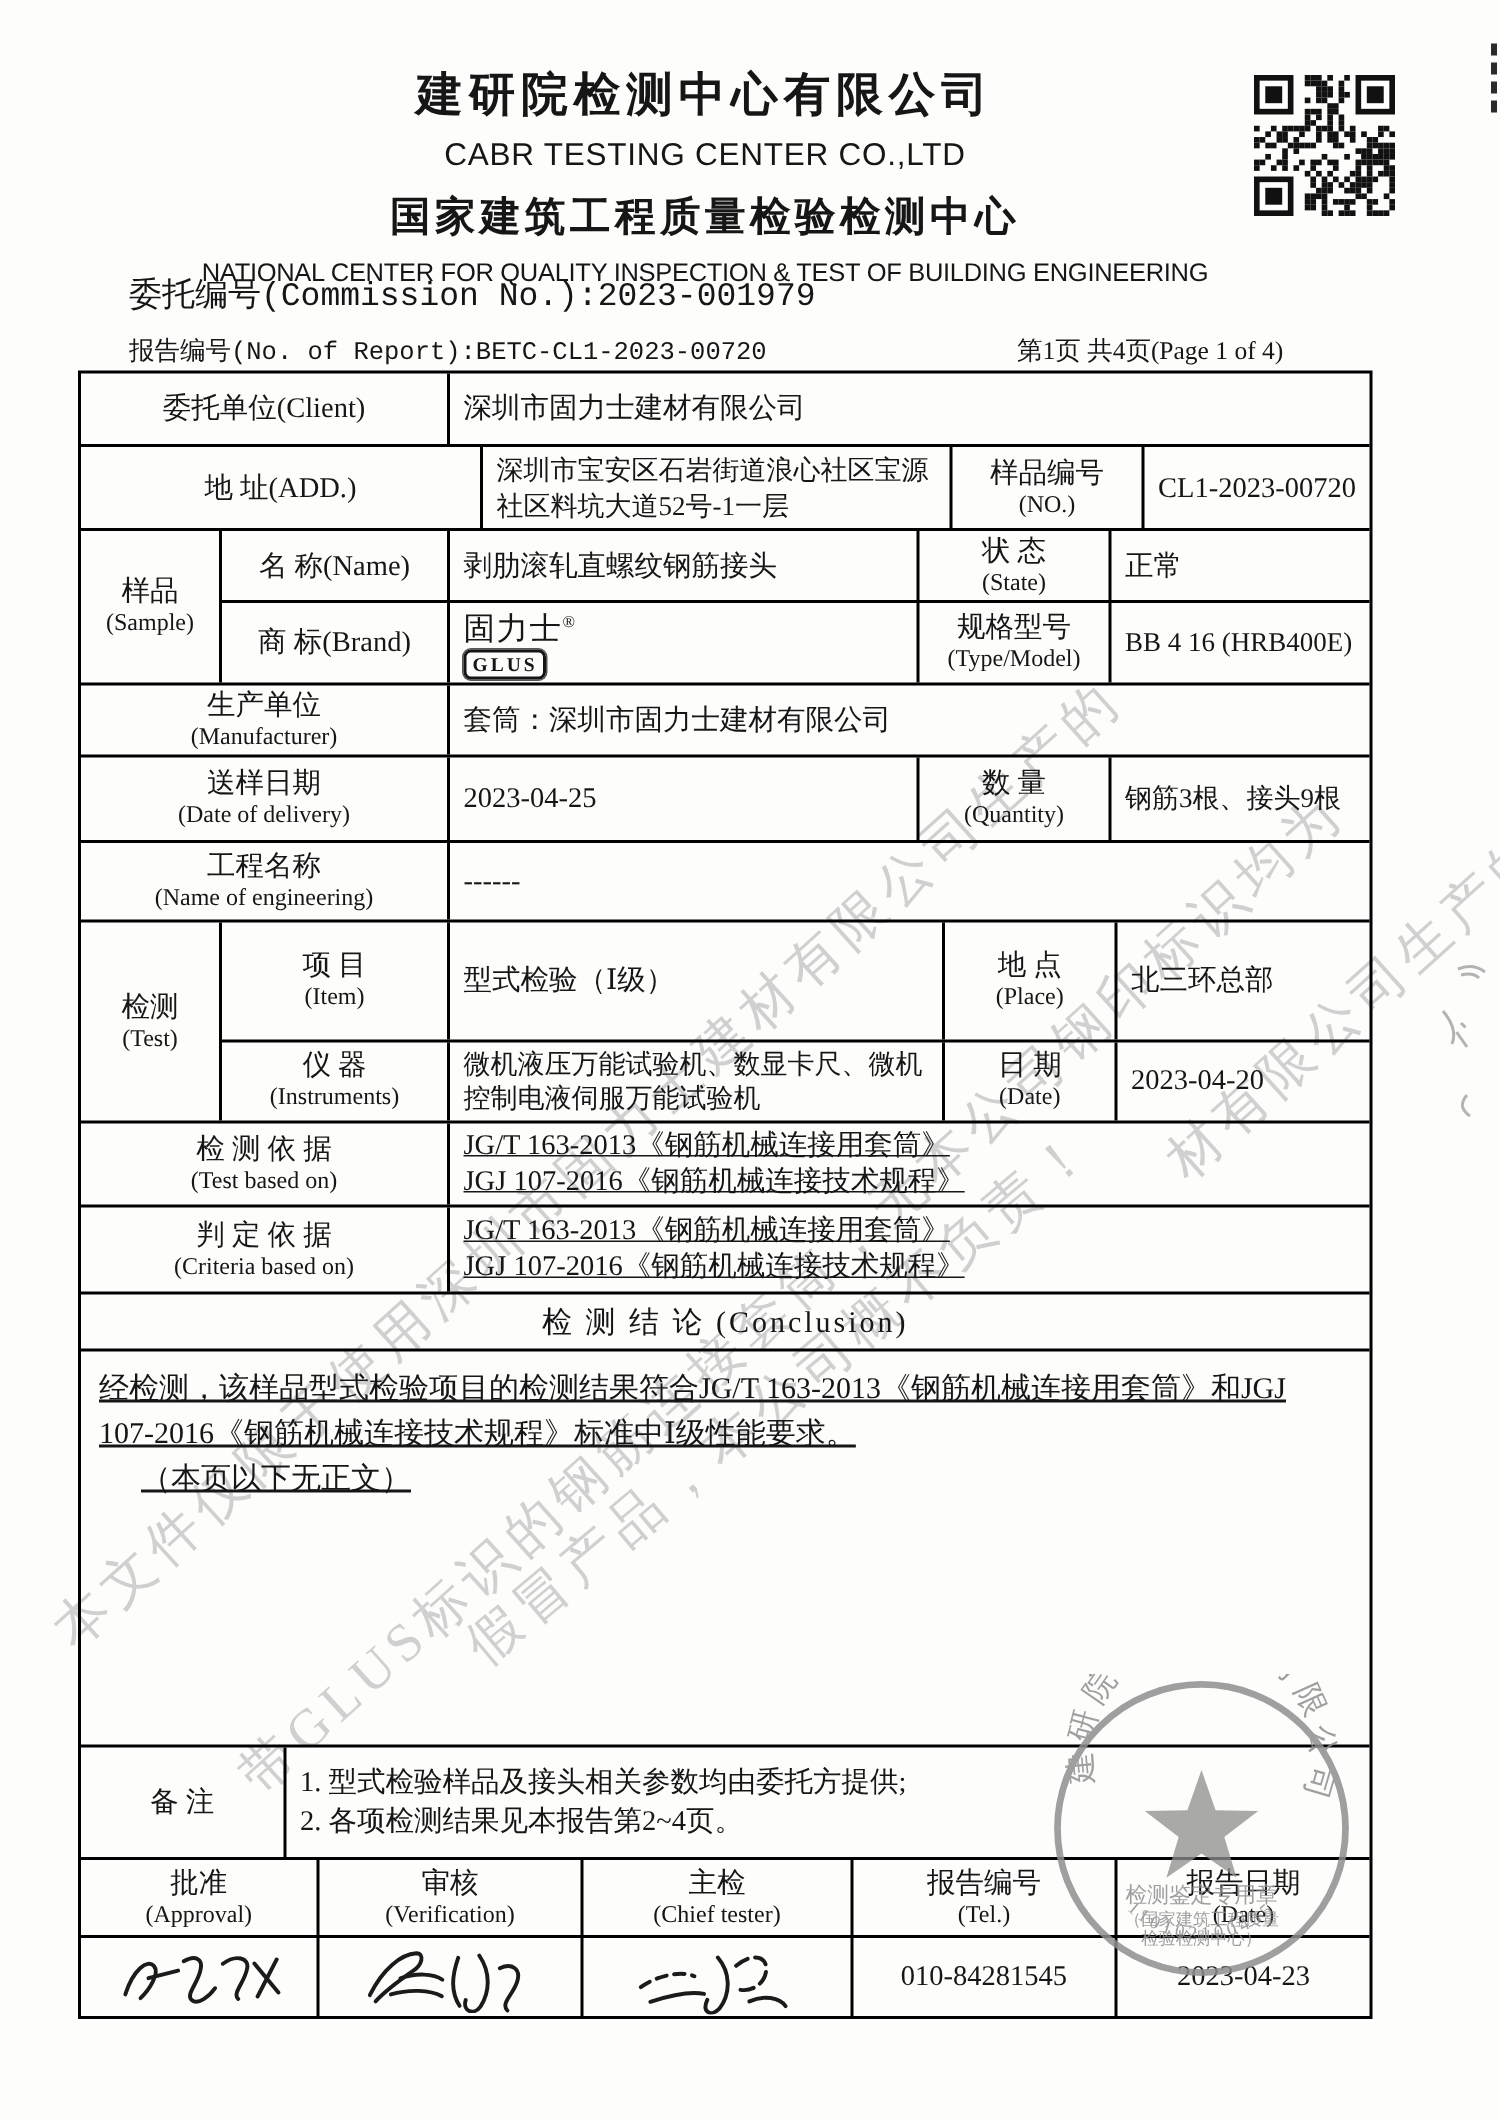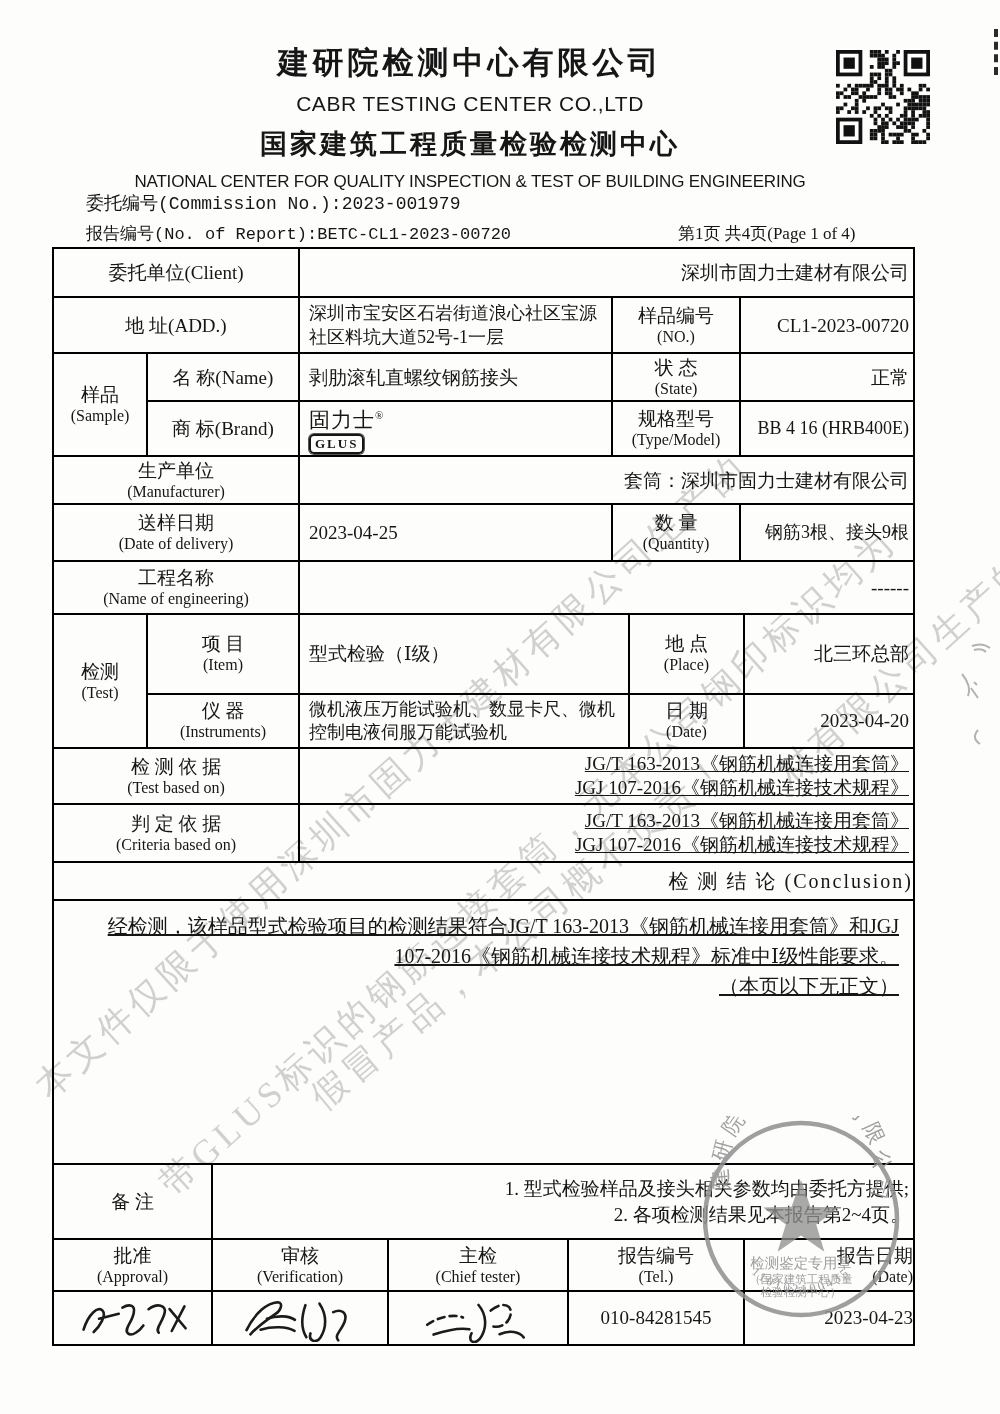--- a/index.html
+++ b/index.html
@@ -5,31 +5,31 @@
   html,body{margin:0;padding:0;background:#e8e8e8;}
   .page{position:relative;width:1000px;height:1414px;margin:0 auto;background:#fdfdfc;
         font-family:"Liberation Serif","DejaVu Serif",serif;color:#161616;overflow:hidden;}
   
   .hline{position:absolute;left:0;width:940px;text-align:center;}
   .title-cn{top:42px;font-size:31px;font-weight:bold;letter-spacing:4px;}
   .title-en{top:92px;font-size:21px;font-family:"Liberation Sans","DejaVu Sans",sans-serif;letter-spacing:.5px;}
   .sub-cn{top:126px;font-size:27px;font-weight:bold;letter-spacing:3px;}
   .sub-en{top:172px;font-size:17px;font-family:"Liberation Sans","DejaVu Sans",sans-serif;letter-spacing:-0.2px;}
   .mono{font-family:"Liberation Mono","DejaVu Sans Mono",monospace;}
-  .commission{position:absolute;left:86px;top:191px;font-size:18px;}
+  .commission{position:absolute;left:86px;top:181px;font-size:22px;}
   .reportno{position:absolute;left:86px;top:222px;font-size:17px;}
   .pageinfo{position:absolute;left:678px;top:222px;font-size:17px;}
   .qr{position:absolute;left:836px;top:50px;width:94px;height:94px;}
   
   .tbl{position:absolute;left:52px;top:247px;width:863px;border:2px solid #000;box-sizing:border-box;z-index:1;}
   .trow{display:flex;border-bottom:2px solid #000;box-sizing:border-box;}
   .trow.lastrow{border-bottom:none;}
   .c{border-right:2px solid #000;box-sizing:border-box;display:flex;flex-direction:column;
      justify-content:center;align-items:center;text-align:center;}
-  .c.lastc{border-right:none;flex:1;align-items:flex-end;}
+  .c.lastc{border-right:none;flex:1;}
   .c .cn{font-size:19px;line-height:23px;}
   .c .en{font-size:16px;line-height:20px;}
   .v{align-items:flex-start;text-align:left;padding-left:9px;padding-right:4px;font-size:19px;line-height:25px;}
   .sub{flex:1;display:flex;flex-direction:column;}
   .subrow{display:flex;border-bottom:2px solid #000;box-sizing:border-box;}
   .subrow.lastsub{border-bottom:none;}
   .conc-head{font-size:20px;letter-spacing:2px;}
   .conc-body{justify-content:flex-start;align-items:flex-start;padding:10px 14px 0 12px;font-size:20px;line-height:30px;}
   .conc-body .ind{padding-left:28px;}
   .nowrap{white-space:nowrap;text-decoration:underline;}
@@ -304,21 +304,21 @@
     <div class="trow" style="height:49px">
       <div class="c" style="width:246px">
         <span class="cn">委托单位(Client)</span>
       </div>
       <div class="c v lastc">
         <span>深圳市固力士建材有限公司</span>
       </div>
     </div>
 
     <div class="trow" style="height:56px">
-      <div class="c" style="width:246px">
+      <div class="c" style="width:268px">
         <span class="cn">地 址(ADD.)</span>
       </div>
       <div class="c v" style="width:313px;font-size:18px;line-height:24px">
         <span>深圳市宝安区石岩街道浪心社区宝源社区料坑大道52号-1一层</span>
       </div>
       <div class="c" style="width:128px">
         <span class="cn">样品编号</span>
         <span class="en">(NO.)</span>
       </div>
       <div class="c v lastc">
@@ -474,21 +474,21 @@
 
     <div class="trow" style="height:264px">
       <div class="c lastc conc-body">
         <span class="nowrap">经检测，该样品型式检验项目的检测结果符合JG/T 163-2013《钢筋机械连接用套筒》和JGJ</span>
         <span class="nowrap">107-2016《钢筋机械连接技术规程》标准中Ⅰ级性能要求。</span>
         <span class="nowrap ind">（本页以下无正文）</span>
       </div>
     </div>
 
     <div class="trow" style="height:75px">
-      <div class="c" style="width:159px">
+      <div class="c" style="width:137px">
         <span class="cn">备 注</span>
       </div>
       <div class="c v lastc" style="line-height:26px">
         <span>1. 型式检验样品及接头相关参数均由委托方提供;</span>
         <span>2. 各项检测结果见本报告第2~4页。</span>
       </div>
     </div>
 
     <div class="trow" style="height:52px">
       <div class="c" style="width:159px">

